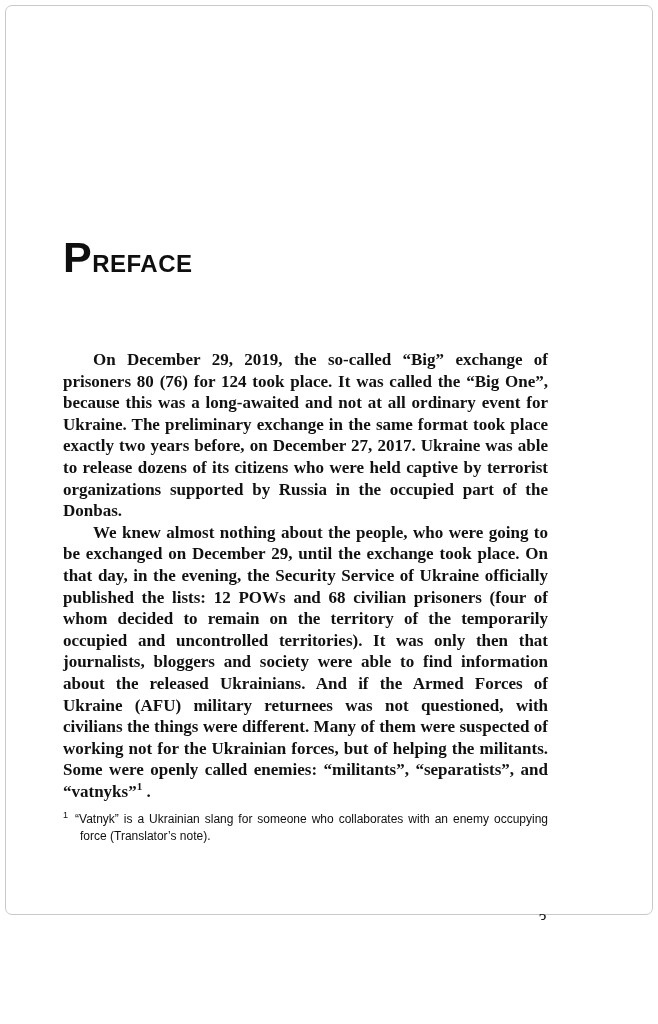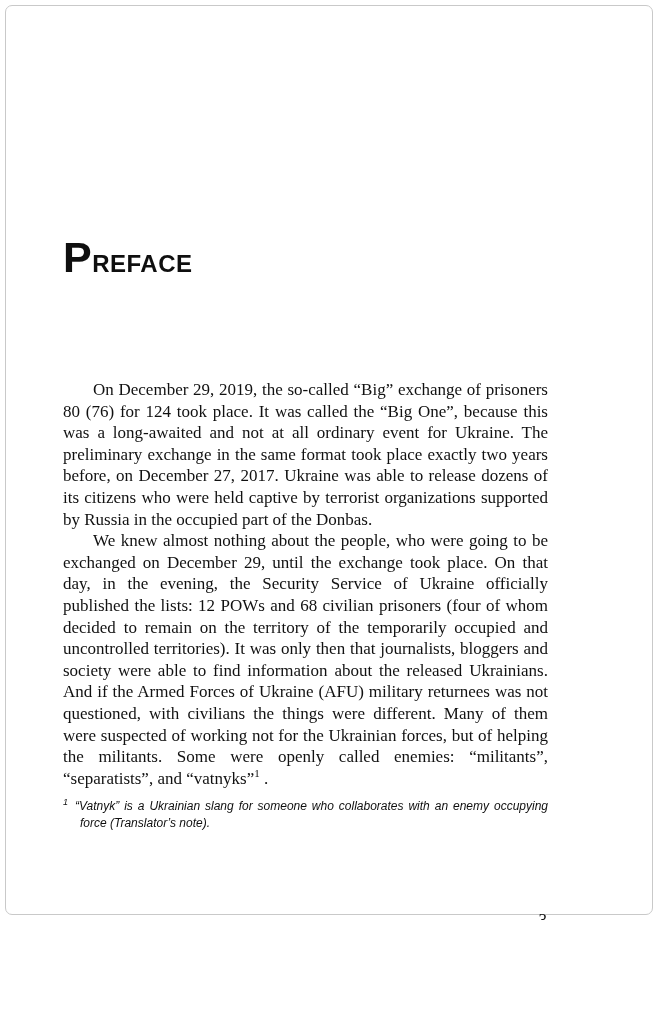--- a/index.html
+++ b/index.html
@@ -39,25 +39,26 @@
     letter-spacing: 0.5px;
   }
   .title-initial {
     font-size: 43px;
     vertical-align: baseline;
   }
   .title-rest {
     font-size: 24px;
   }
   .body-text {
-    margin-top: 100px;
+    margin-top: 70px;
     font-size: 17px;
     line-height: 21.6px;
     text-align: justify;
     text-align-last: left;
+    font-weight: bold;
   }
   .para {
     margin: 0;
     padding: 0;
     text-indent: 30px;
   }
   .para sup {
     font-size: 11px;
     line-height: 0;
   }
@@ -68,21 +69,20 @@
   .footnote {
     margin-top: 9px;
     font-family: "Liberation Sans", sans-serif;
     font-size: 12px;
     line-height: 17px;
     text-align: justify;
     text-align-last: left;
     padding-left: 17px;
     text-indent: -17px;
     color: #0f0f0f;
-    font-style: italic;
   }
   .fn-marker {
     font-size: 9px;
     line-height: 0;
     margin-right: 7px;
   }
   .page-number {
     position: absolute;
     top: 910px;
     right: 111px;

